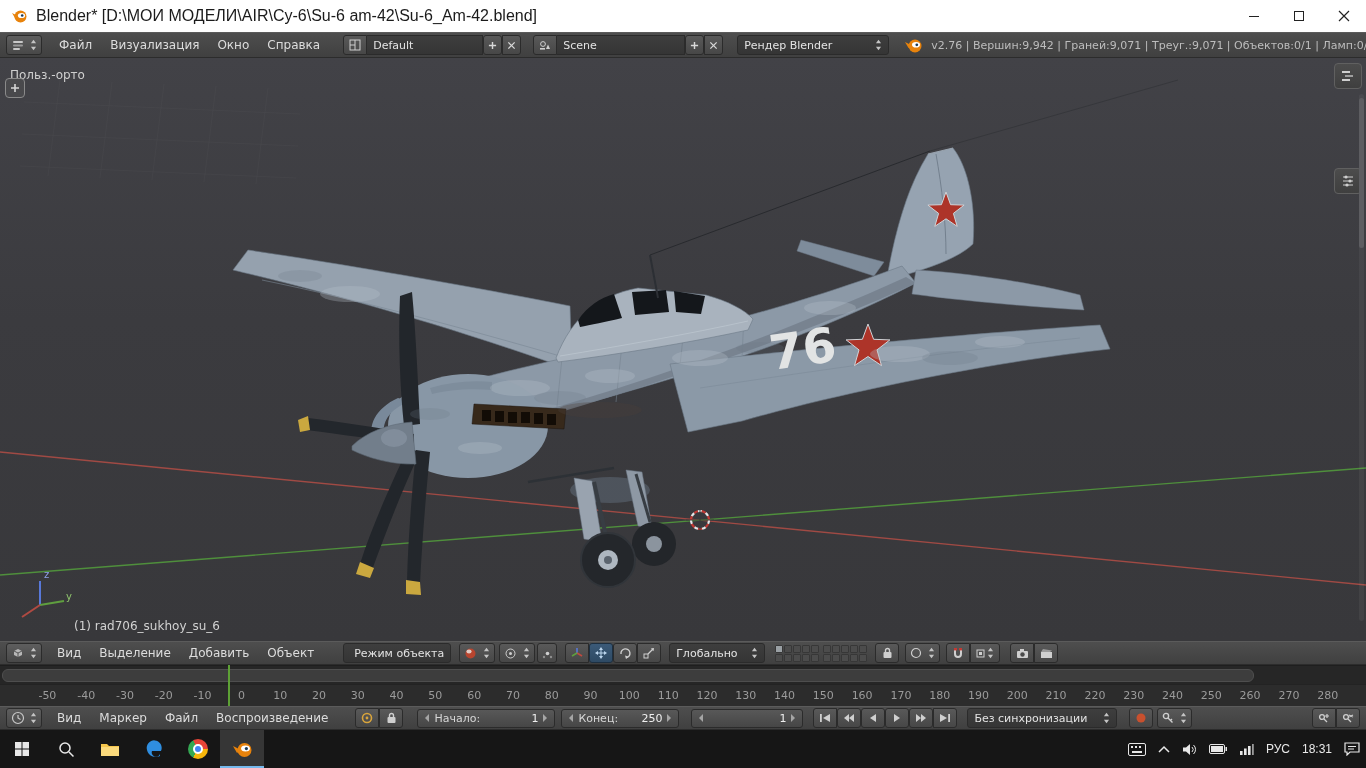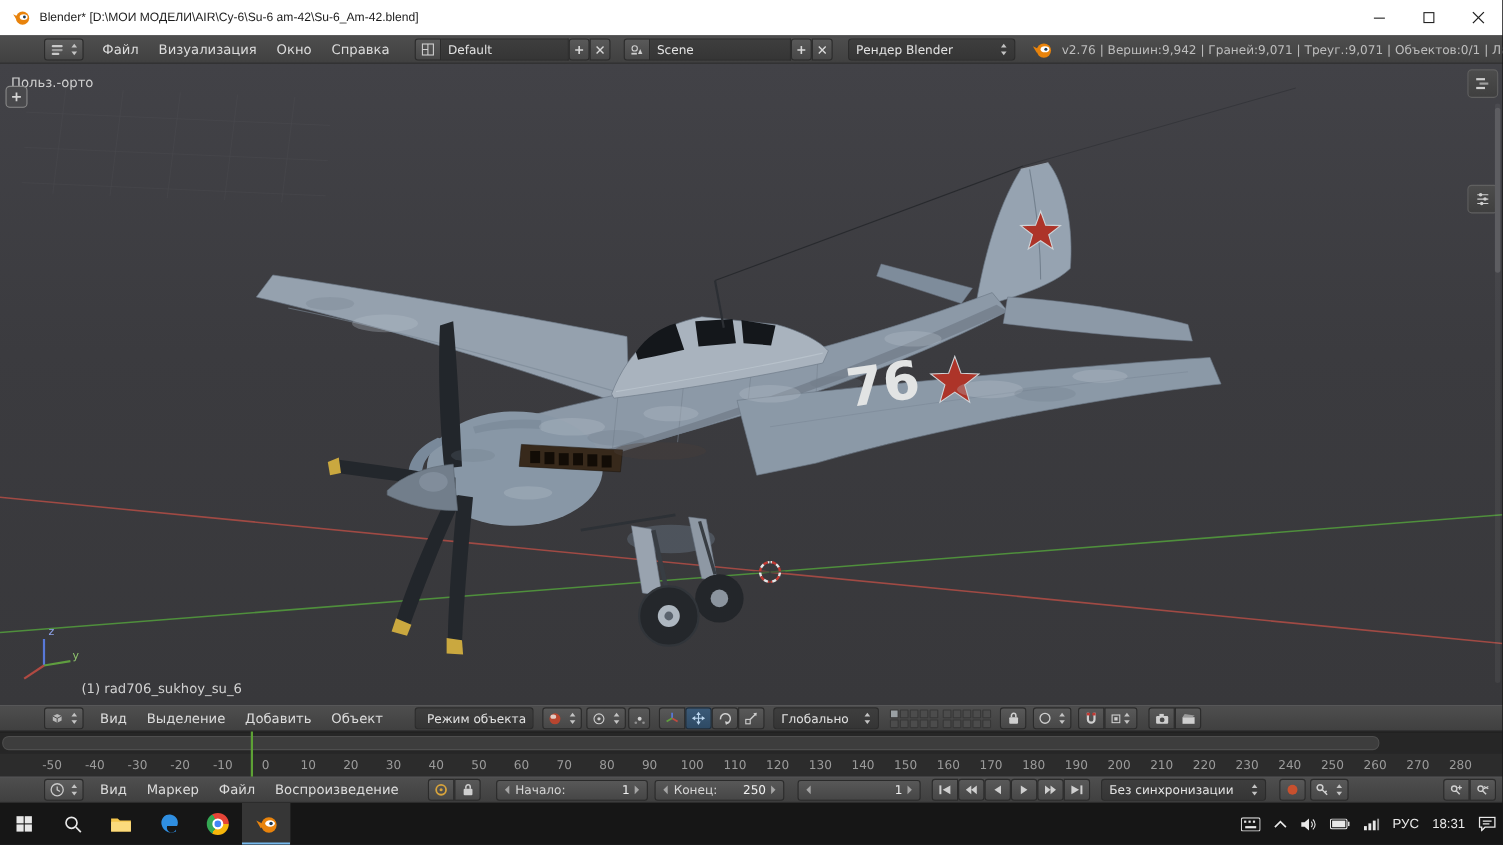--- a/index.html
+++ b/index.html
@@ -3,27 +3,27 @@
 <meta charset="utf-8">
 <style>
   * { box-sizing:border-box; margin:0; padding:0; }
   html,body { width:1366px; height:768px; overflow:hidden; background:#000; }
   body { font-family:"DejaVu Sans",sans-serif; }
   .screen { position:relative; width:1366px; height:768px; overflow:hidden; background:#39393c; }
 
   
   .titlebar { position:absolute; top:0; left:0; right:0; height:32px; background:#ffffff; display:flex; align-items:center; }
   .tb-appicon { margin:0 8px 0 10px; display:flex; }
-  .tb-title { flex:1; font-size:11px; color:#1b1b1b; white-space:nowrap; overflow:hidden; font-family:"Liberation Sans",sans-serif; }
+  .tb-title { flex:1; font-size:16px; color:#1b1b1b; white-space:nowrap; overflow:hidden; font-family:"Liberation Sans",sans-serif; }
   .wctrl { display:flex; height:32px; }
   .wbtn { width:45px; height:32px; display:flex; align-items:center; justify-content:center; }
 
   
   .bheader { position:absolute; left:0; right:0; display:flex; align-items:center; color:#dfdfdf;
-             background:linear-gradient(#4e4e4e,#404040); border-top:1px solid #5b5b5b; border-bottom:1px solid #2c2c2c;padding-left:34px; }
+             background:linear-gradient(#4e4e4e,#404040); border-top:1px solid #5b5b5b; border-bottom:1px solid #2c2c2c; }
   .menu-row { display:flex; align-items:center; }
   .menu-item { padding:0 9px; font-size:12px; color:#dddddd; cursor:default; white-space:nowrap; }
   .ebtn { display:inline-flex; align-items:center; gap:3px; height:20px; padding:0 4px; margin-left:6px; border-radius:3px;
           background:linear-gradient(#5e5e5e,#484848); border:1px solid #2b2b2b; }
   .bbtn { display:inline-flex; align-items:center; gap:4px; height:20px; padding:0 6px; border-radius:3px;
           background:linear-gradient(#595959,#474747); border:1px solid #2b2b2b; color:#e3e3e3; font-size:11px; white-space:nowrap; }
   .bfield { background:linear-gradient(#3e3e3e,#353535); }
   .grp { display:inline-flex; }
   .grp > * { border-radius:0; border-left-width:0; }
   .grp > *:first-child { border-radius:3px 0 0 3px; border-left-width:1px; }

